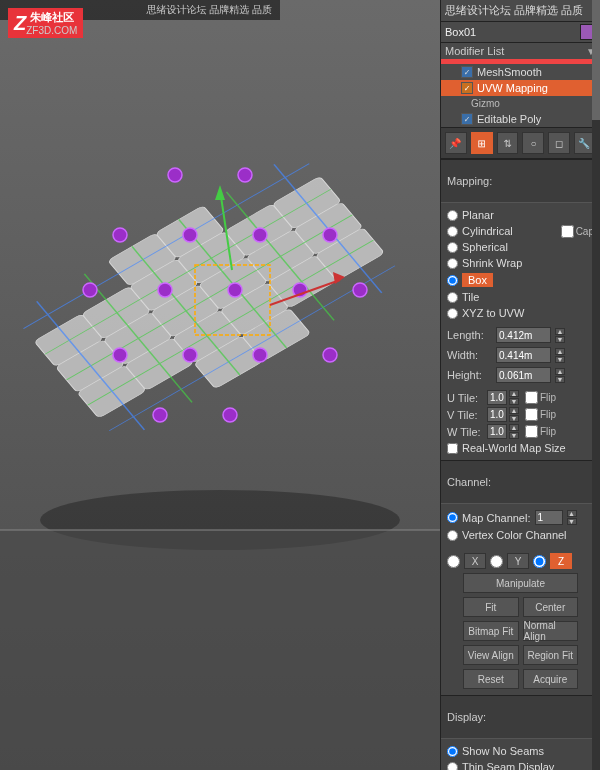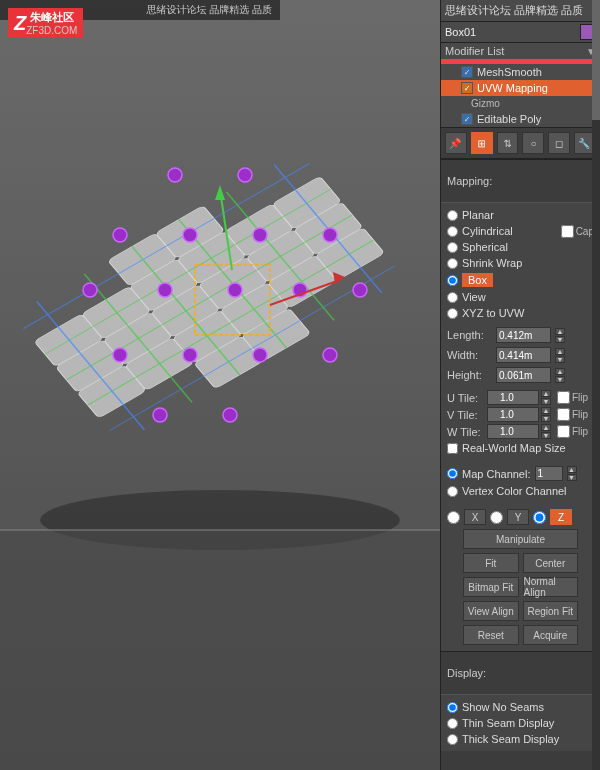--- a/index.html
+++ b/index.html
@@ -276,23 +276,23 @@
     .tile-label {
       min-width: 38px;
       font-size: 11px;
       color: #ccc;
     }
     .tile-input {
       background: #666;
       border: 1px solid #333;
       color: #fff;
       font-size: 10px;
-      width: 52px;
+      width: 20px;
       height: 15px;
-      padding: 0 12px;
+      padding: 0 2px;
     }
     .flip-check {
       display: flex;
       align-items: center;
       gap: 2px;
       margin-left: 4px;
     }
 
     
     .align-xyz-row {
@@ -570,21 +570,21 @@
       <label class="radio-label" for="shrinkwrap">Shrink Wrap</label>
     </div>
 
     <div class="radio-row active-row">
       <input type="radio" name="mapping" id="box" checked="" style="">
       <label style="background:#e06030; color:white; padding:1px 6px; font-size:11px;" for="box">Box</label>
     </div>
 
     <div class="radio-row">
       <input type="radio" name="mapping" id="face" style="">
-      <label class="radio-label" for="face">View</label>
+      <label class="radio-label" for="face">Tile</label>
     </div>
 
     <div class="radio-row">
       <input type="radio" name="mapping" id="xyz" style="">
       <label class="radio-label" for="xyz">XYZ to UVW</label>
     </div>
 
     <div style="height:4px;"></div>
 
     <div class="input-row">
@@ -660,20 +660,23 @@
         <span class="flip-label">Flip</span>
       </div>
     </div>
 
     <div class="check-row">
       <input type="checkbox" style="">
       <span class="check-label">Real-World Map Size</span>
     </div>
   </div>
 
+  <div class="section-header">
+    <span>Channel:</span>
+  </div>
   <div class="section-content">
     <div class="radio-row">
       <input type="radio" name="channel" id="mapchan" checked="" style="">
       <label class="radio-label" for="mapchan">Map Channel:</label>
       <input type="text" value="1" style="width: 28px; height: 15px; background: rgb(102, 102, 102); border: 1px solid rgb(51, 51, 51); color: rgb(255, 255, 255); font-size: 10px; padding: 0px 2px;">
       <div class="spinner-arrows">
         <div class="spin-arrow">▲</div>
         <div class="spin-arrow">▼</div>
       </div>
     </div>

